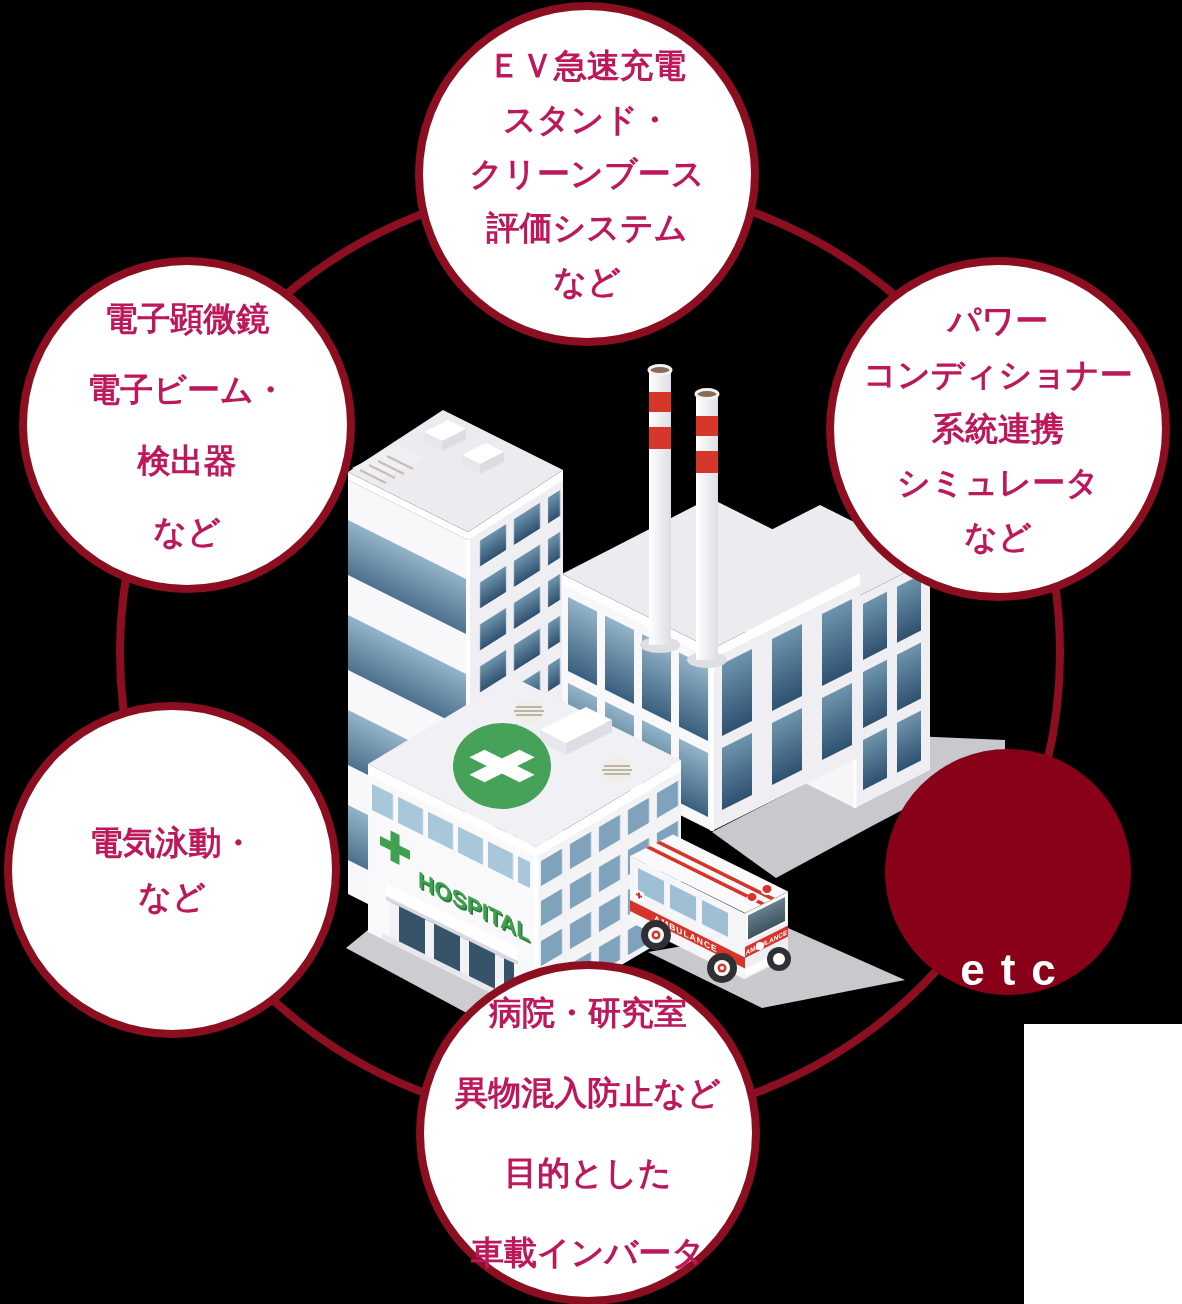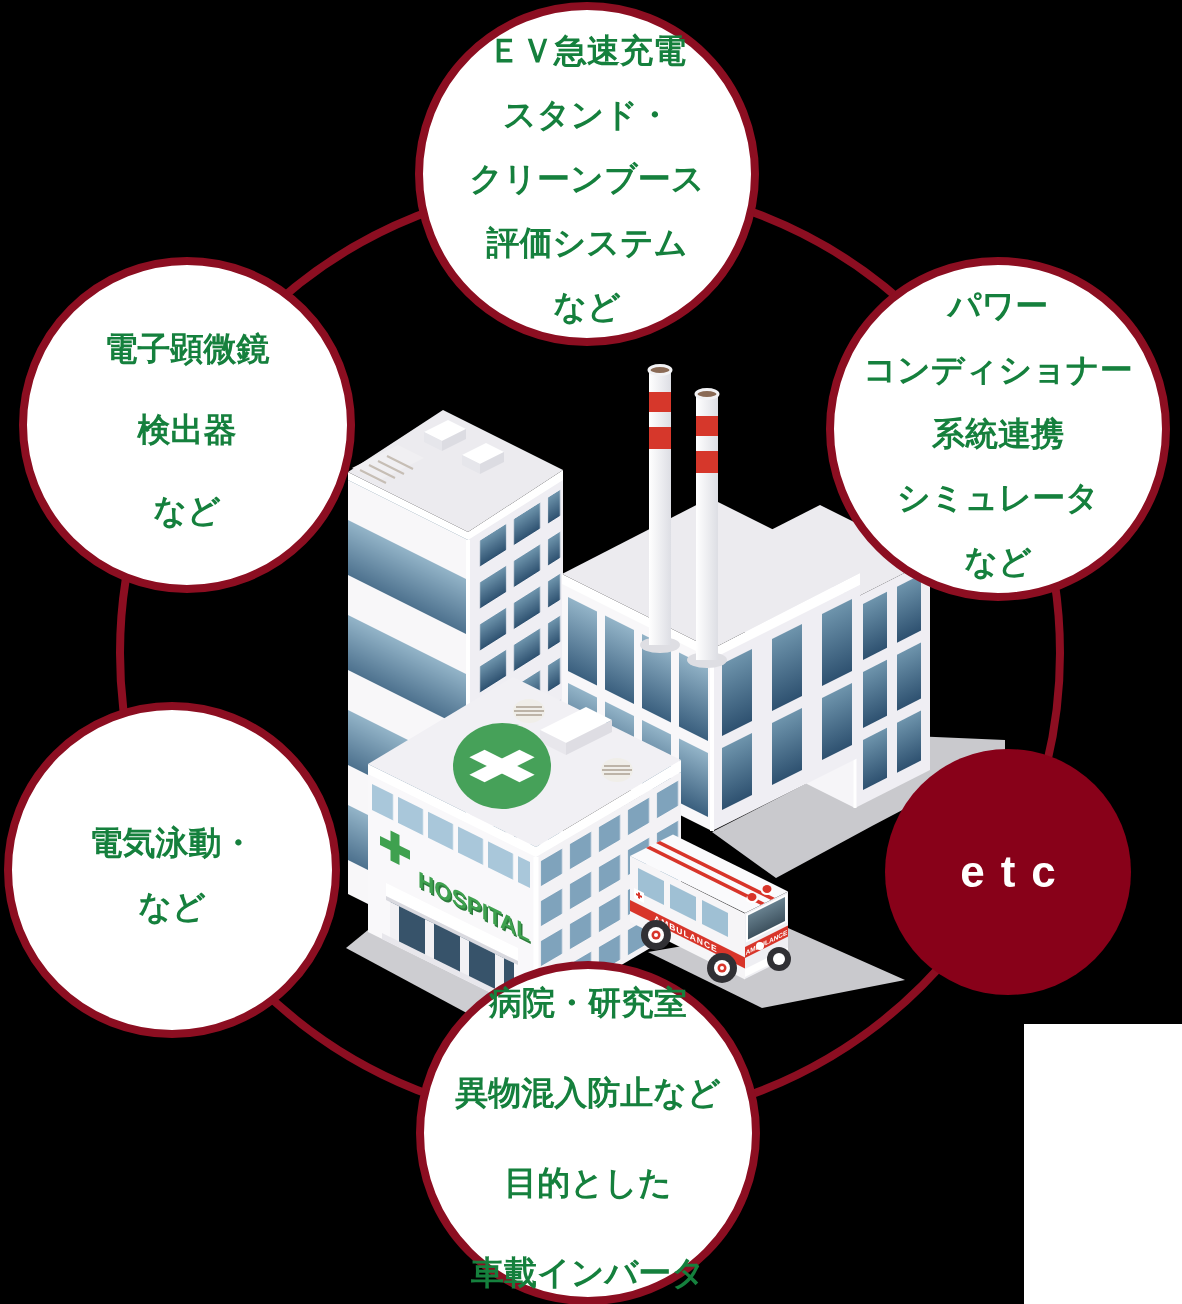--- a/index.html
+++ b/index.html
@@ -3,27 +3,27 @@
 <meta charset="utf-8">
 <style>
   html,body{margin:0;padding:0;background:#000;}
   #stage{position:relative;width:1182px;height:1304px;background:#000;overflow:hidden;
          font-family:"Liberation Sans","DejaVu Sans",sans-serif;}
   .ring{position:absolute;left:116px;top:179px;width:948px;height:948px;border:8px solid #8C0E21;
         border-radius:50%;box-sizing:border-box;}
   .bubble{position:absolute;border-radius:50%;background:#fff;border:8px solid #8C0E21;
           box-sizing:border-box;display:flex;flex-direction:column;justify-content:center;
           align-items:center;text-align:center;}
-  .bubble .ln{font-size:33px;font-weight:bold;line-height:54px;color:#15803d;white-space:nowrap;margin-top:10px;}
+  .bubble .ln{font-size:33px;font-weight:bold;line-height:54px;color:#be185d;white-space:nowrap;}
   .bubble-top{left:415px;top:2px;width:344px;height:344px;}
   .bubble-left{left:19px;top:257px;width:336px;height:336px;gap:17px;}
   .bubble-top-right{left:826px;top:257px;width:344px;height:344px;}
   .bubble-bottom-left{left:4px;top:702px;width:336px;height:336px;}
   .bubble-bottom{left:416px;top:961px;width:344px;height:344px;gap:26px;}
-  .bubble-etc{left:885px;top:749px;width:246px;height:246px;background:#880119;border:none;}
+  .bubble-etc{left:885px;top:749px;width:246px;height:246px;background:#880119;border:none;justify-content:flex-end;}
   .bubble-etc .etc-label{color:#fff;font-size:44px;font-weight:bold;letter-spacing:16px;
                          padding-left:16px;}
   #scene{position:absolute;left:300px;top:350px;width:712px;height:670px;}
   .patch{position:absolute;left:1024px;top:1024px;width:158px;height:280px;background:#fff;}
 </style>
 </head>
 <body>
 
 <div id="stage">
 
@@ -266,20 +266,21 @@
   <div class="bubble bubble-top-right">
     <div class="ln">パワー</div>
     <div class="ln">コンディショナー</div>
     <div class="ln">系統連携</div>
     <div class="ln">シミュレータ</div>
     <div class="ln">など</div>
   </div>
 
   <div class="bubble bubble-left">
     <div class="ln">電子顕微鏡</div>
+    <div class="ln">電子ビーム・</div>
     <div class="ln">検出器</div>
     <div class="ln">など</div>
   </div>
 
   <div class="bubble bubble-bottom-left">
     <div class="ln">電気泳動・</div>
     <div class="ln">など</div>
   </div>
 
   <div class="bubble bubble-bottom">

